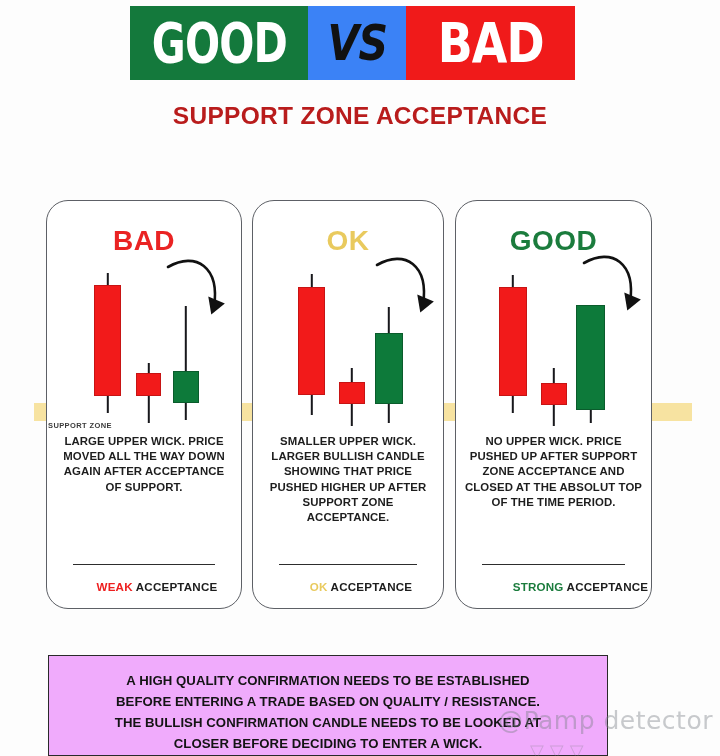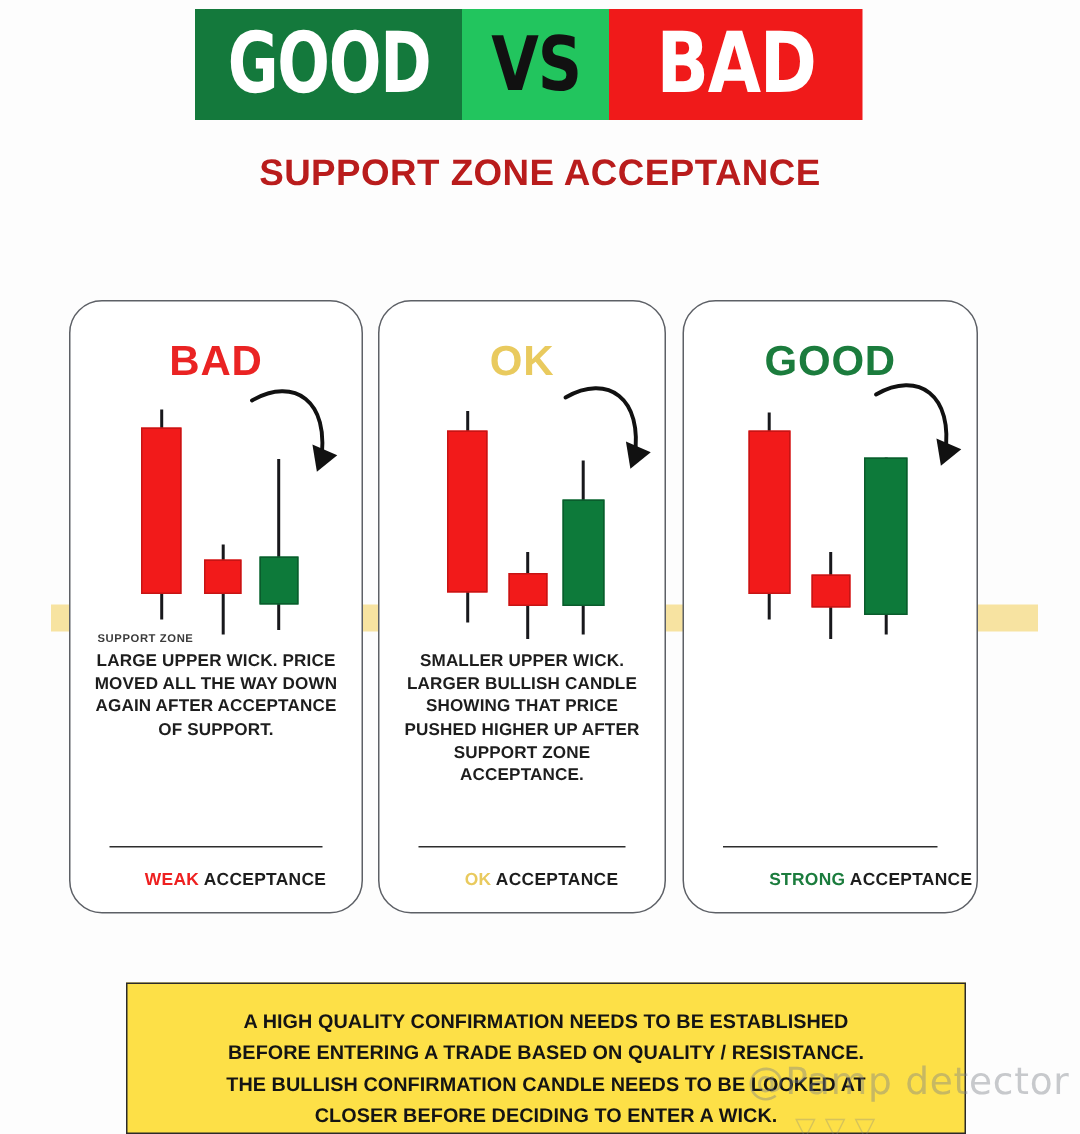--- a/index.html
+++ b/index.html
@@ -36,25 +36,26 @@
   }
   #banner-good {
     background: #14793c;
     color: #ffffff;
     width: 178px;
     font-size: 56px;
     font-family: "DejaVu Sans", sans-serif;
     font-stretch: condensed;
   }
   #banner-vs {
-    background: #22c55e;
+    background: #3b82f6;
     color: #111111;
     width: 98px;
     font-size: 50px;
     font-family: "DejaVu Sans", sans-serif;
+    font-style: italic;
   }
   #banner-bad {
     background: #f01a1a;
     color: #ffffff;
     width: 169px;
     font-size: 56px;
     font-family: "DejaVu Sans", sans-serif;
   }
   .banner-txt {
     transform: scaleX(0.82);
@@ -80,21 +81,21 @@
     position: absolute;
     left: 34px;
     top: 403px;
     width: 658px;
     height: 18px;
     background: #f7e3a1;
     z-index: 1;
   }
   #support-band-label {
     position: absolute;
-    left: 65px;
+    left: 48px;
     top: 421px;
     font-size: 7.5px;
     font-weight: bold;
     color: #3b3b3b;
     letter-spacing: 0.4px;
     z-index: 5;
   }
 
   
   .card {
@@ -196,22 +197,21 @@
 
   
   #footer-box {
     position: absolute;
     left: 48px;
     top: 655px;
     width: 560px;
     height: 101px;
     border: 1.8px solid #2a2a2a;
     box-sizing: border-box;
-    background: #fde047;
-    margin-left: 36px;
+    background: #f0abfc;
   }
   #footer-text {
     position: absolute;
     left: 14px;
     right: 14px;
     top: 14px;
     text-align: center;
     font-size: 13.2px;
     font-weight: bold;
     line-height: 21px;
@@ -340,20 +340,21 @@
     <div class="candle" style="left:120px; top:0; width:29px; height:160px;">
       <div class="wick" style="top:42px; height:118px;"></div>
       <div class="body green" style="top:42px; height:105px;"></div>
     </div>
     <svg class="arrow-svg" style="left:122px; top:-14px;" width="70" height="90" viewBox="0 0 70 90">
       <path d="M6 14 C 34 -2, 58 14, 52 54" stroke="#111" stroke-width="2.6" fill="none" stroke-linecap="round"></path>
       <path d="M52 62 L 43 46 L 61 47 Z" fill="#111" transform="rotate(20 52 54)"></path>
     </svg>
   </div>
 
+  <div class="card-desc">NO UPPER WICK. PRICE PUSHED UP AFTER SUPPORT ZONE ACCEPTANCE AND CLOSED AT THE ABSOLUT TOP OF THE TIME PERIOD.</div>
   <div class="card-rule"></div>
   <div class="card-verdict">
     <span class="v-strong">STRONG</span>
     <span> ACCEPTANCE</span>
   </div>
 </div>
 
 <div id="footer-box">
   <div id="footer-text">
     <div>A HIGH QUALITY CONFIRMATION NEEDS TO BE ESTABLISHED</div>

